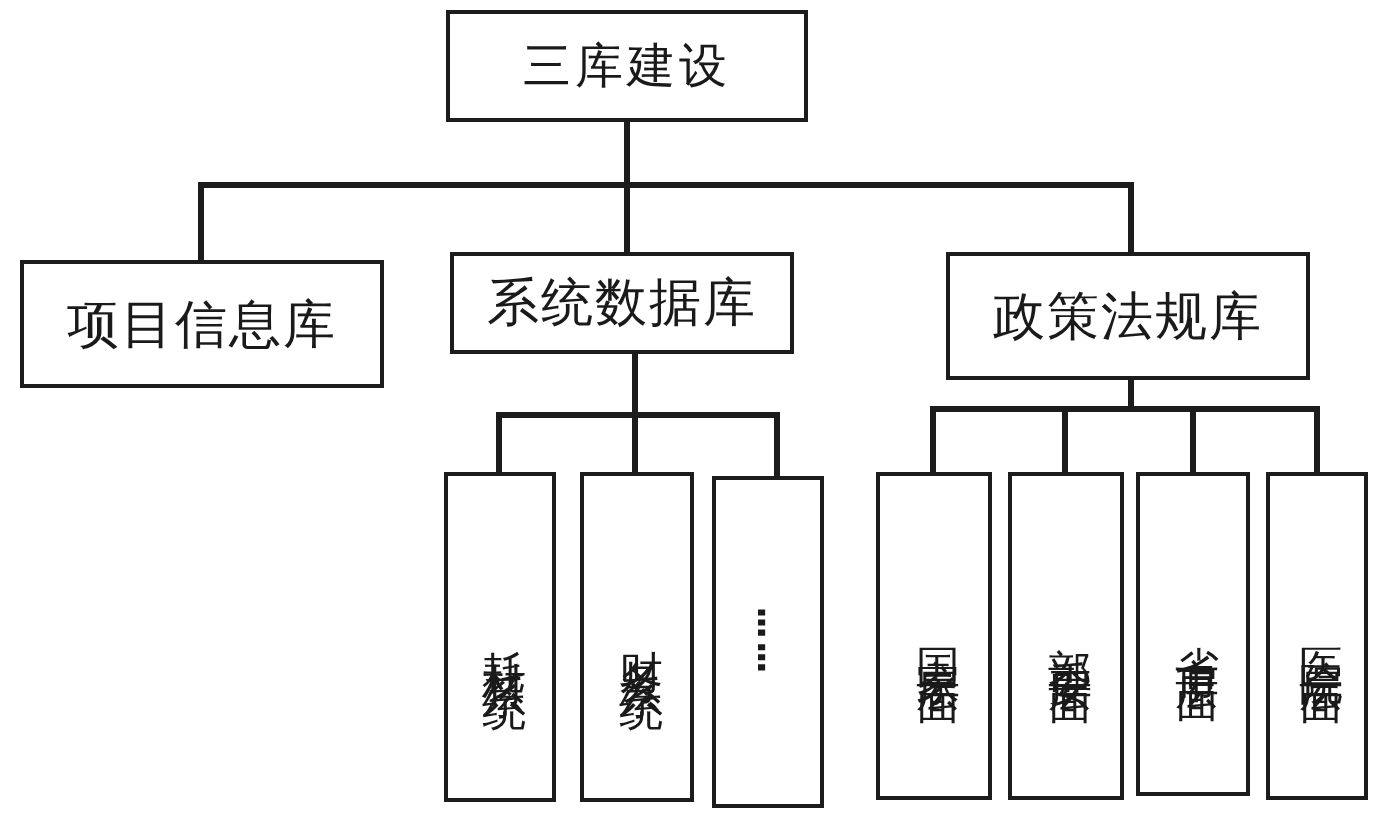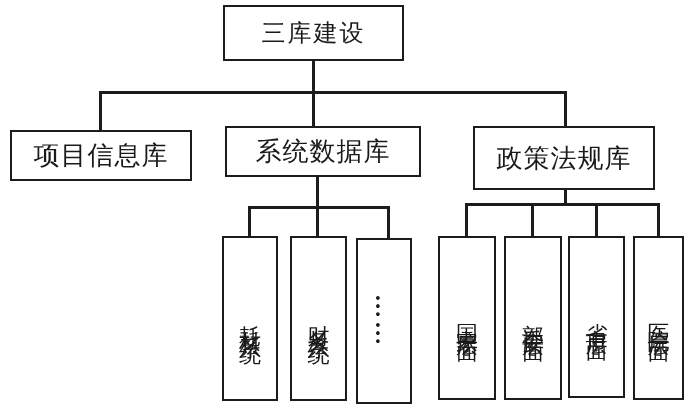--- a/index.html
+++ b/index.html
@@ -1,18 +1,18 @@
 <!DOCTYPE html>
 <html style="--line: #1c1c1c; --background: #ffffff; --text: #1a1a1a;"><head>
 <meta charset="utf-8">
 <style>
   html,body { margin:0; padding:0; background:#fff; }
   .canvas {
     position:relative; width:687px; height:408px; background:var(--background,#ffffff);
-    font-family:Liberation Serif, serif; color:var(--text,#1a1a1a);
+    font-family:Liberation Mono, monospace; color:var(--text,#1a1a1a);
     overflow:hidden;
   }
   .node {
     position:absolute; box-sizing:border-box;
     border:2px solid var(--line,#1c1c1c); background:var(--background,#ffffff);
     display:flex; align-items:center; justify-content:center; text-align:center;
   }
   .root-node  { font-size:24px; letter-spacing:2px; }
   .h-node     { font-size:26px; letter-spacing:1px; }
   .v-node span {
@@ -43,24 +43,24 @@
   <div class="line" style="left:465px; top:203px; width:195px; height:3px;"></div>
   <div class="line" style="left:465px; top:203px; width:3px; height:33px;"></div>
   <div class="line" style="left:531px; top:203px; width:3px; height:33px;"></div>
   <div class="line" style="left:595px; top:203px; width:3px; height:33px;"></div>
   <div class="line" style="left:657px; top:203px; width:3px; height:33px;"></div>
 
   <div class="node root-node" style="left:223px; top:5px; width:181px; height:56px;">
     <span>三库建设</span>
   </div>
 
-  <div class="node h-node" style="left:10px; top:130px; width:182px; height:51px;">
+  <div class="node h-node" style="left:10px; top:130px; width:182px; height:64px;">
     <span>项目信息库</span>
   </div>
-  <div class="node h-node" style="left:225px; top:126px; width:196px; height:51px;">
+  <div class="node h-node" style="left:225px; top:126px; width:172px; height:51px;">
     <span>系统数据库</span>
   </div>
   <div class="node h-node" style="left:473px; top:126px; width:182px; height:64px;">
     <span>政策法规库</span>
   </div>
 
   <div class="node v-node" style="left:222px; top:236px; width:56px; height:165px;">
     <span>耗材系统</span>
   </div>
   <div class="node v-node" style="left:290px; top:236px; width:57px; height:165px;">

